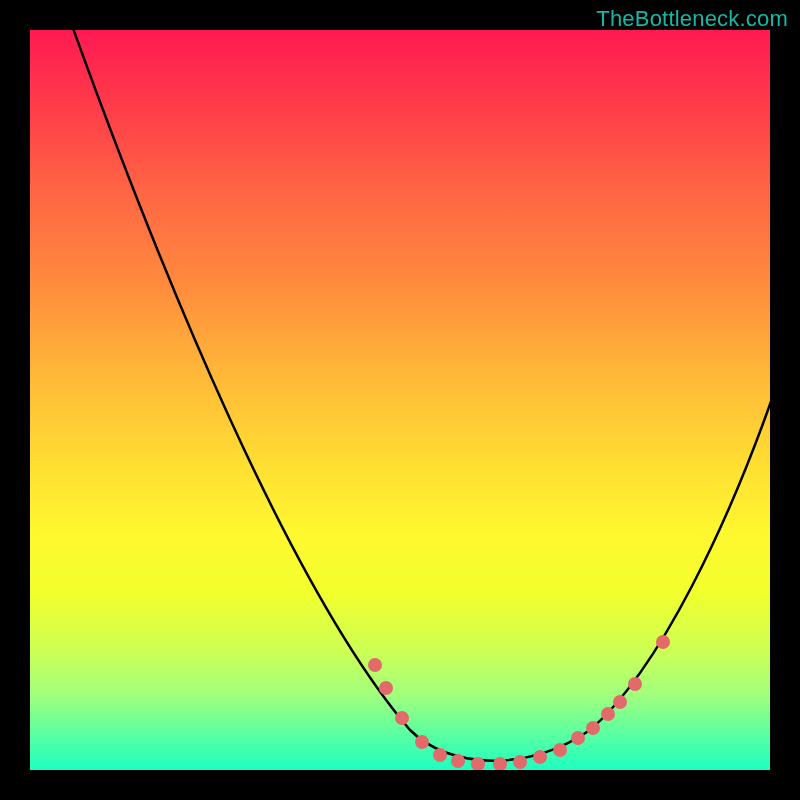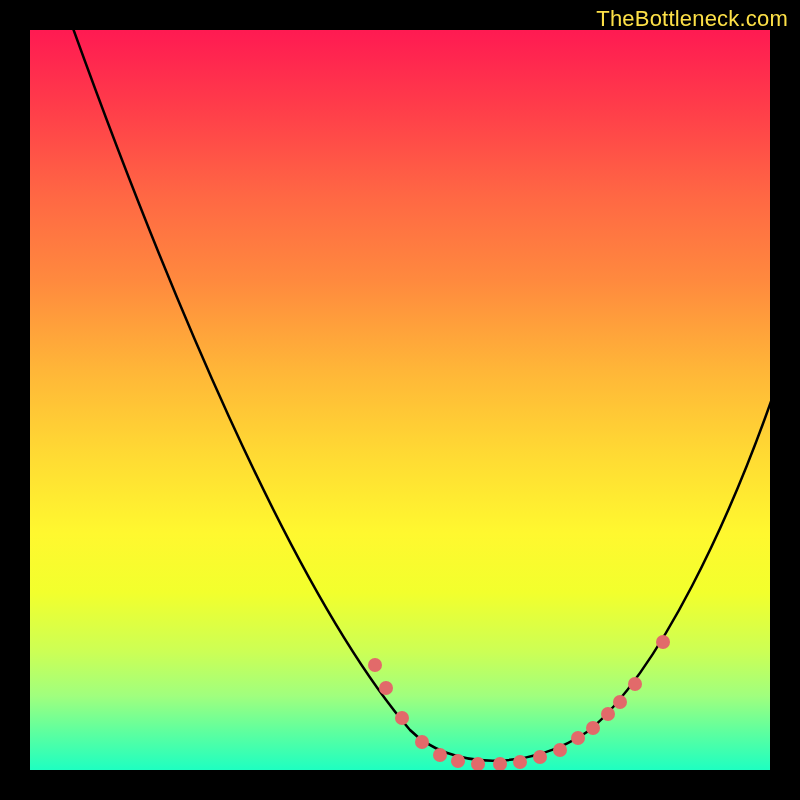--- a/index.html
+++ b/index.html
@@ -29,21 +29,21 @@
       #ccff55 84%,
       #a0ff7e 90%,
       #5cffa0 95%,
       #1effc1 100%
     );
   }
   .watermark {
     position: absolute;
     top: 6px;
     right: 12px;
-    color: #fde047;
+    color: #14b8a6;
     font-size: 22px;
     letter-spacing: 0.2px;
     font-weight: 400;
   }
   svg.curve {
     position: absolute;
     left: 0;
     top: 0;
     width: 740px;
     height: 740px;

